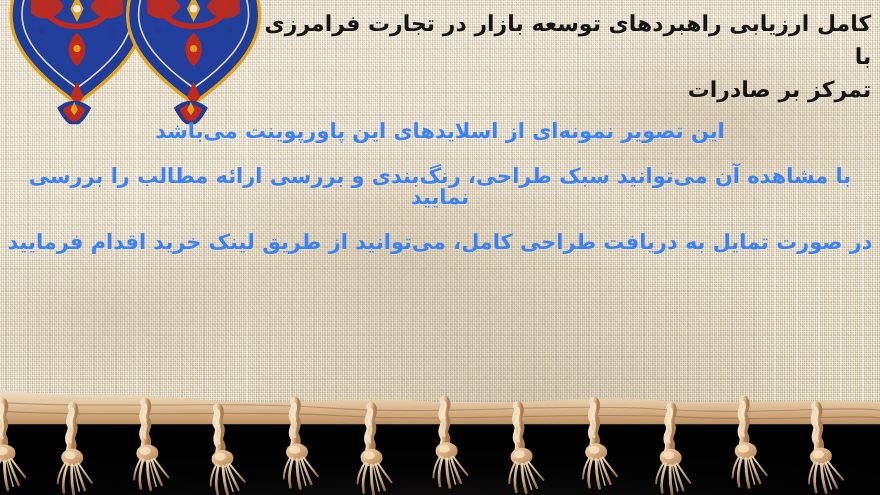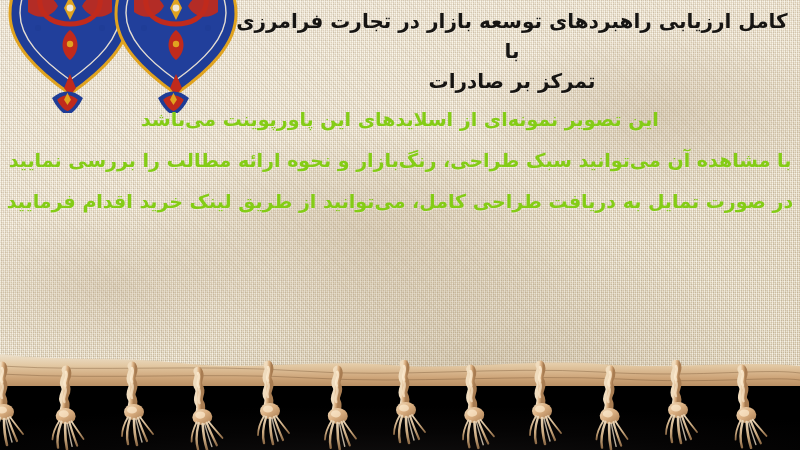--- a/index.html
+++ b/index.html
@@ -71,35 +71,35 @@
     left: 0;
     top: 0;
     width: 800px;
     height: 378px;
   }
   .title {
     position: absolute;
     top: 6px;
     right: 8px;
     width: 560px;
-    text-align: center;
+    text-align: right;
     color: #161412;
     font-size: 20px;
     font-weight: 700;
     line-height: 1.50;
     letter-spacing: 0px;
     text-shadow: 0 1px 0 rgba(255,252,243,0.35);
   }
   .body-block {
     position: absolute;
     top: 110px;
     right: 0;
     width: 800px;
     text-align: center;
-    color: #84cc16;
+    color: #3b82f6;
     font-size: 19px;
     font-weight: 700;
     line-height: 1.00;
     text-shadow: 0 1px 0 rgba(255,252,243,0.30);
   }
   .body-line { display: block; margin-bottom: 22px; }
 
   
   .black-border {
     position: absolute;
@@ -183,21 +183,21 @@
   <div class="text-layer">
 
     <div class="title">
       <span>کامل ارزیابی راهبردهای توسعه بازار در تجارت فرامرزی با</span>
       <br>
       <span>تمرکز بر صادرات</span>
     </div>
 
     <div class="body-block">
       <span class="body-line">این تصویر نمونه‌ای از اسلایدهای این پاورپوینت می‌باشد</span>
-      <span class="body-line">با مشاهده آن می‌توانید سبک طراحی، رنگ‌بازار و نحوه ارائه مطالب را بررسی نمایید</span>
+      <span class="body-line">با مشاهده آن می‌توانید سبک طراحی، رنگ‌بندی و بررسی ارائه مطالب را بررسی نمایید</span>
       <span class="body-line">در صورت تمایل به دریافت طراحی کامل، می‌توانید از طریق لینک خرید اقدام فرمایید</span>
     </div>
 
   </div>
 
   <div class="black-border"></div>
 
   <svg class="fringe-band" viewBox="0 0 800 34" preserveAspectRatio="none" aria-hidden="true">
     <defs>
       <linearGradient id="fringeG" x1="0" y1="0" x2="0" y2="1">

